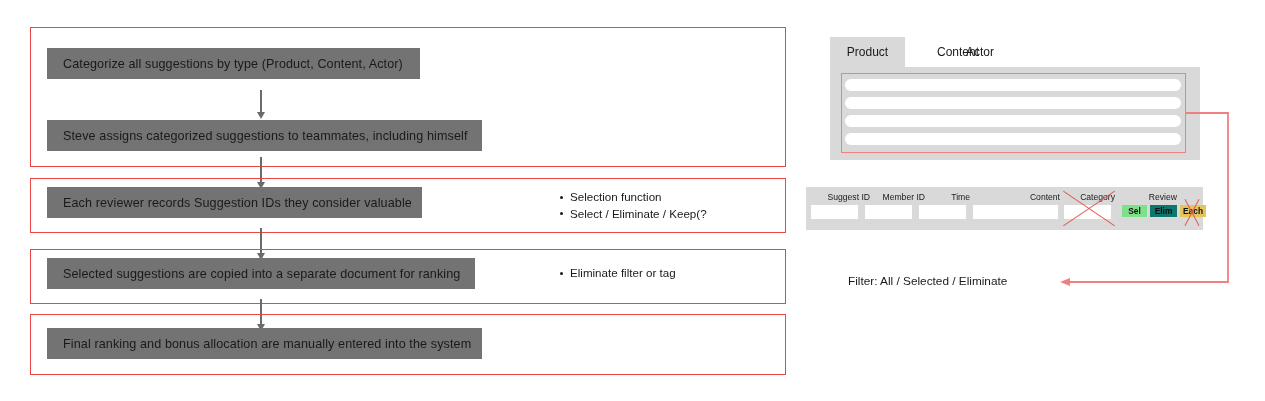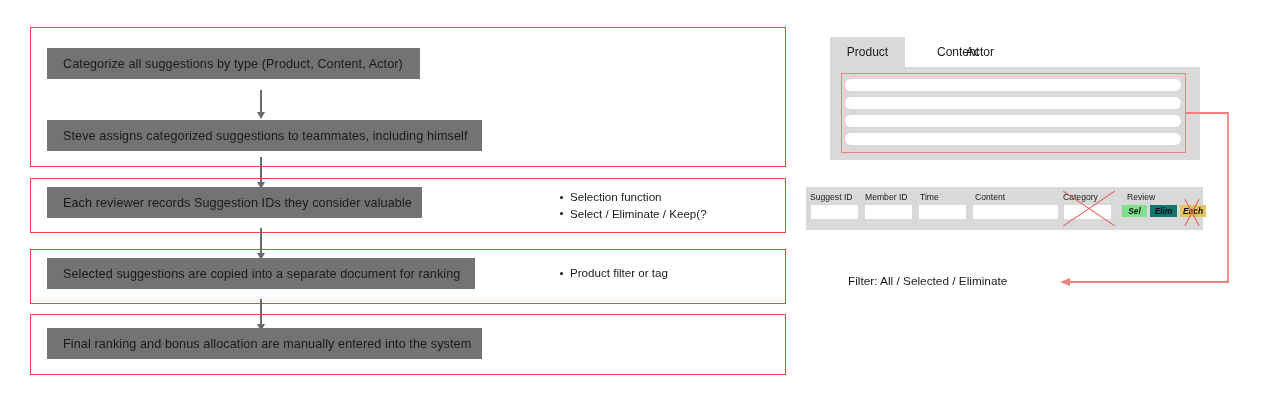--- a/index.html
+++ b/index.html
@@ -88,35 +88,34 @@
     background:#ffffff;
     border-radius:7px;
   }
 
   
   .table-mock{position:absolute;background:#d9d9d9;}
   .th{
     position:absolute;
     font-size:8.6px;
     color:#1a1a1a;
-    text-align:left;
+    text-align:right;
     white-space:nowrap;
   }
   .field{
     position:absolute;
     background:#ffffff;
   }
   .chip{
     position:absolute;
     font-size:8.4px;
     text-align:center;
     color:#101010;
     line-height:12px;
     font-weight:bold;
-    font-style:italic;
   }
   .chip.sel{background:#7ee08a;}
   .chip.elim{background:#0f766e;}
   .chip.keep{background:#e6c45c;}
 
   
   .xmark{position:absolute;}
   .xmark span{
     position:absolute;
     left:0;top:50%;
@@ -159,21 +158,21 @@
       <li>Select / Eliminate / Keep(?</li>
     </ul>
   </div>
 
   <div class="arrow" style="left:260px;top:228px;height:26px;"></div>
 
   <div class="flow-group" style="left:30px;top:249px;width:756px;height:55px;"></div>
   <div class="step-box" style="left:47px;top:258px;width:428px;height:31px;">Selected suggestions are copied into a separate document for ranking</div>
   <div class="notes" style="left:556px;top:265px;">
     <ul>
-      <li>Product filter or tag</li>
+      <li>Eliminate filter or tag</li>
     </ul>
   </div>
 
   <div class="arrow" style="left:260px;top:299px;height:26px;"></div>
 
   <div class="flow-group" style="left:30px;top:314px;width:756px;height:61px;"></div>
   <div class="step-box" style="left:47px;top:328px;width:435px;height:31px;">Final ranking and bonus allocation are manually entered into the system</div>
 
   <div class="mock-panel" style="left:830px;top:37px;width:75px;height:30px;"></div>
 

